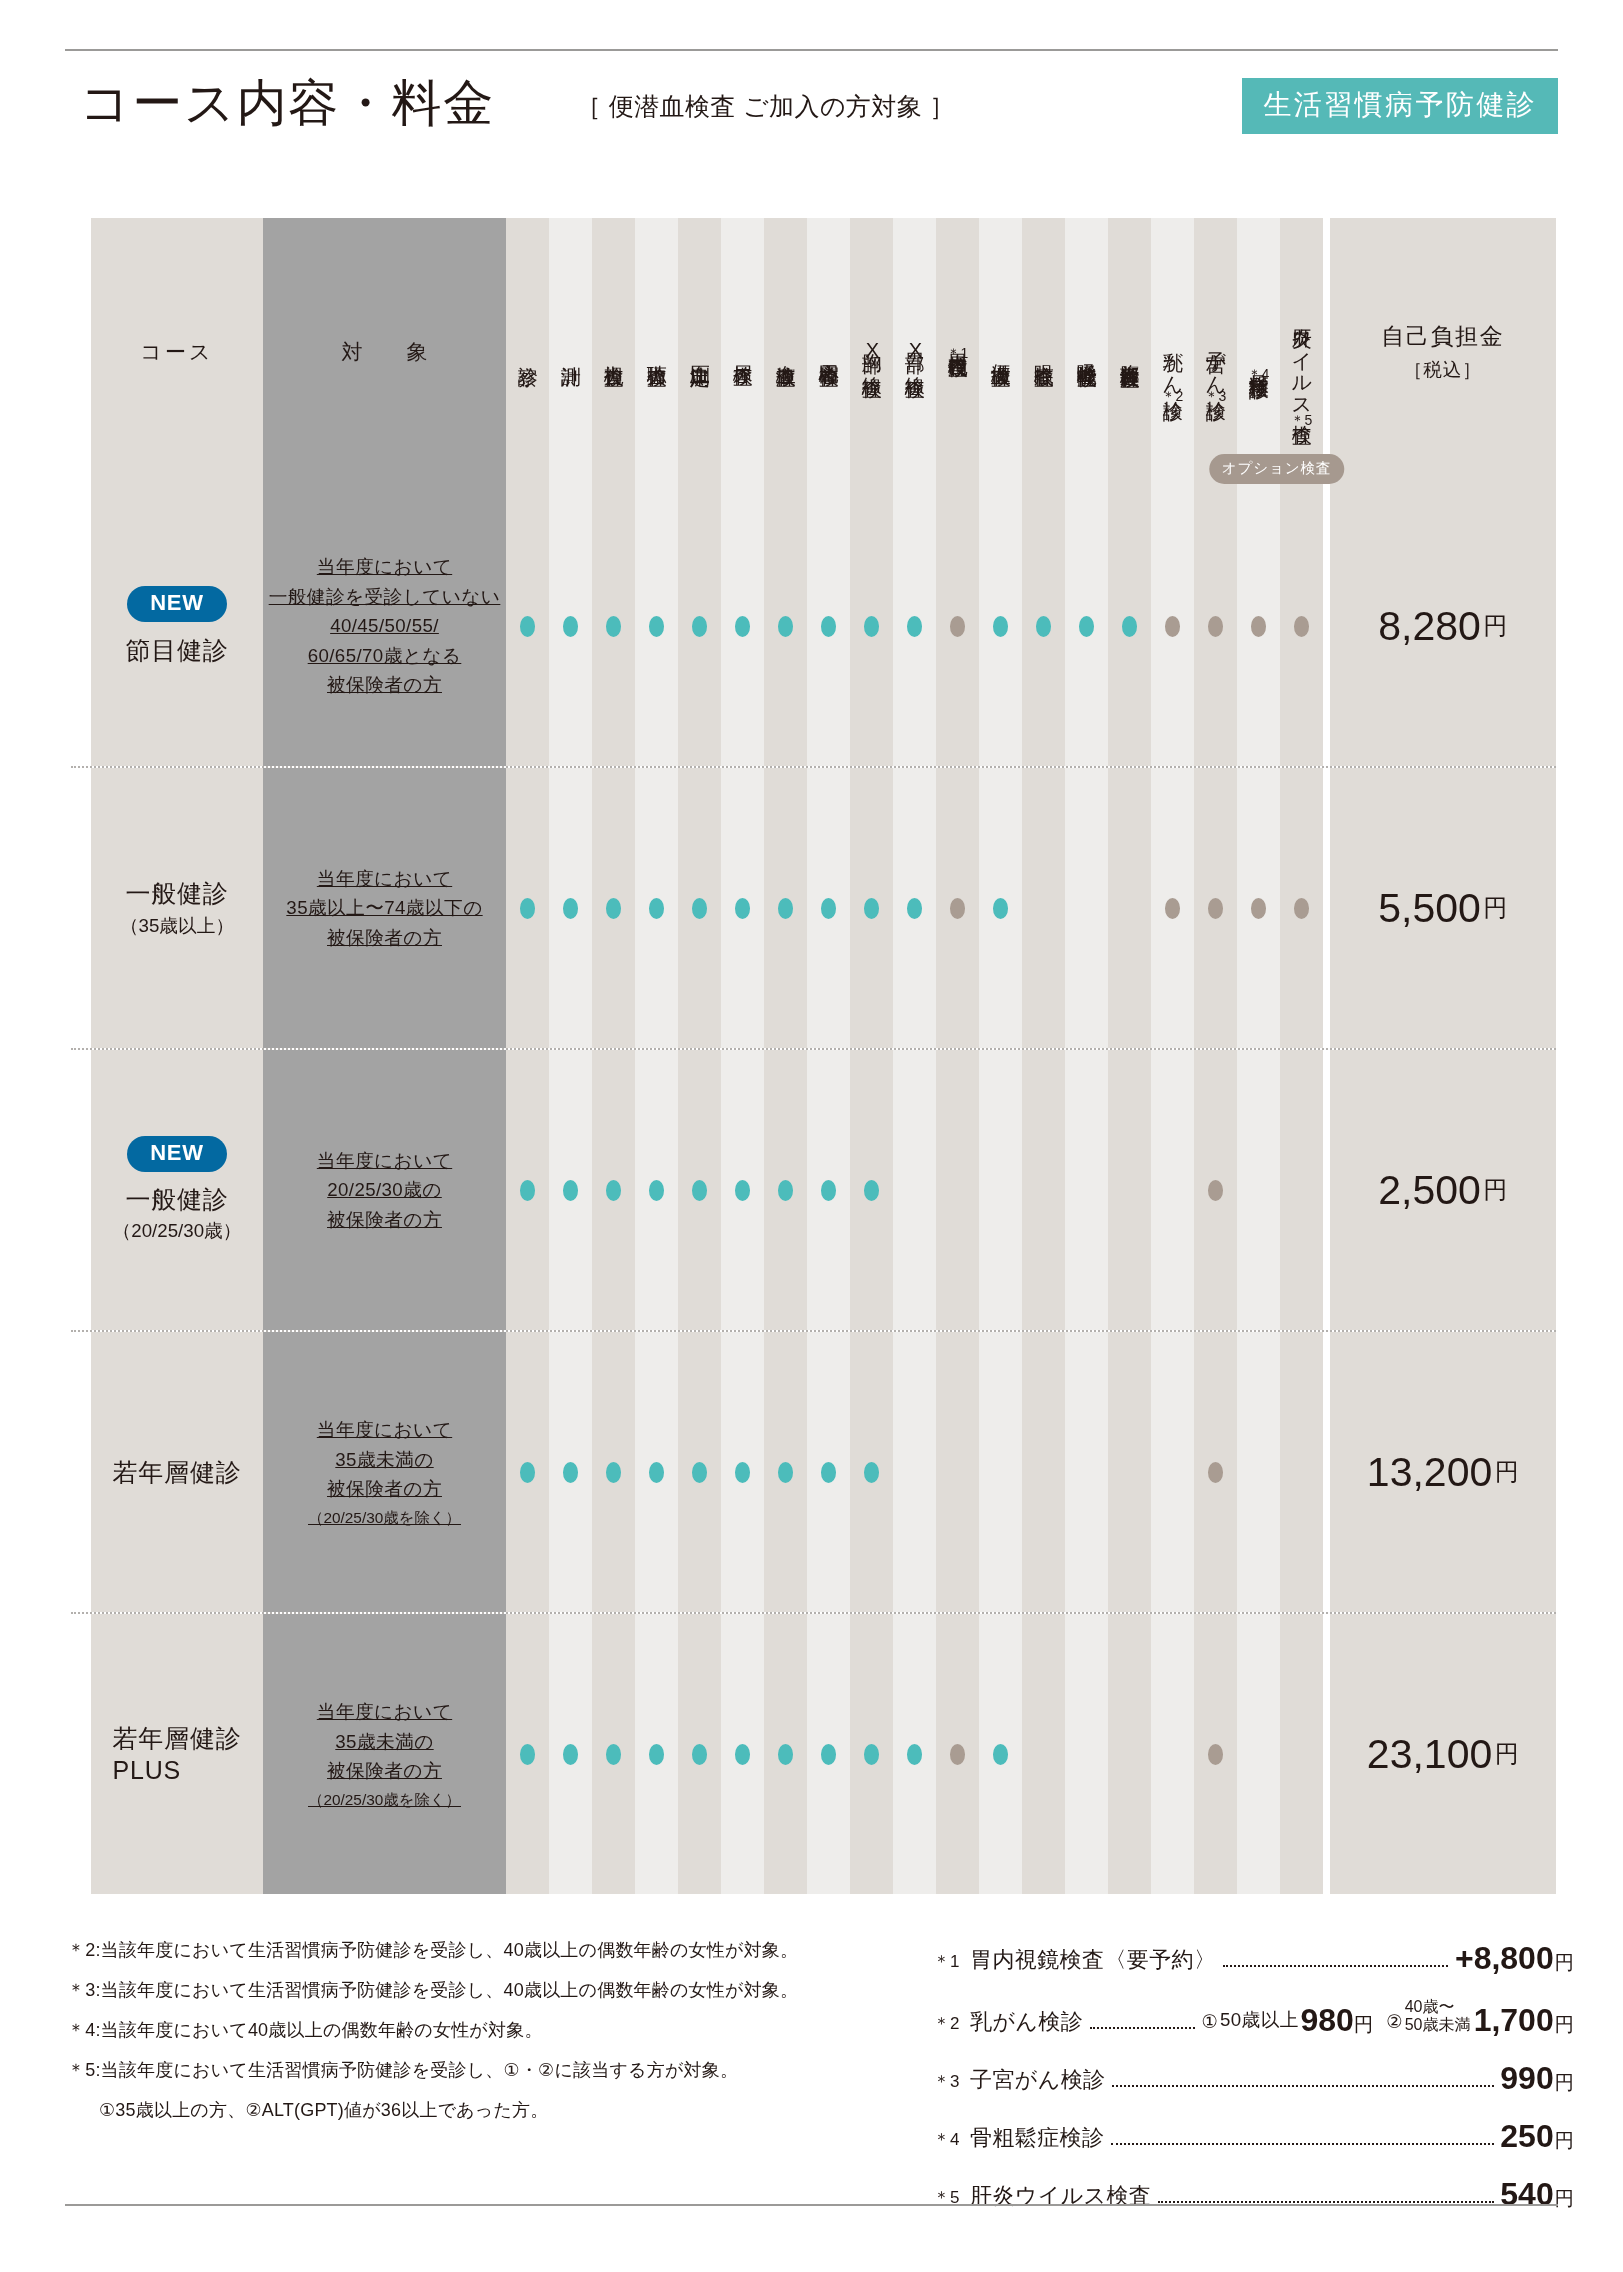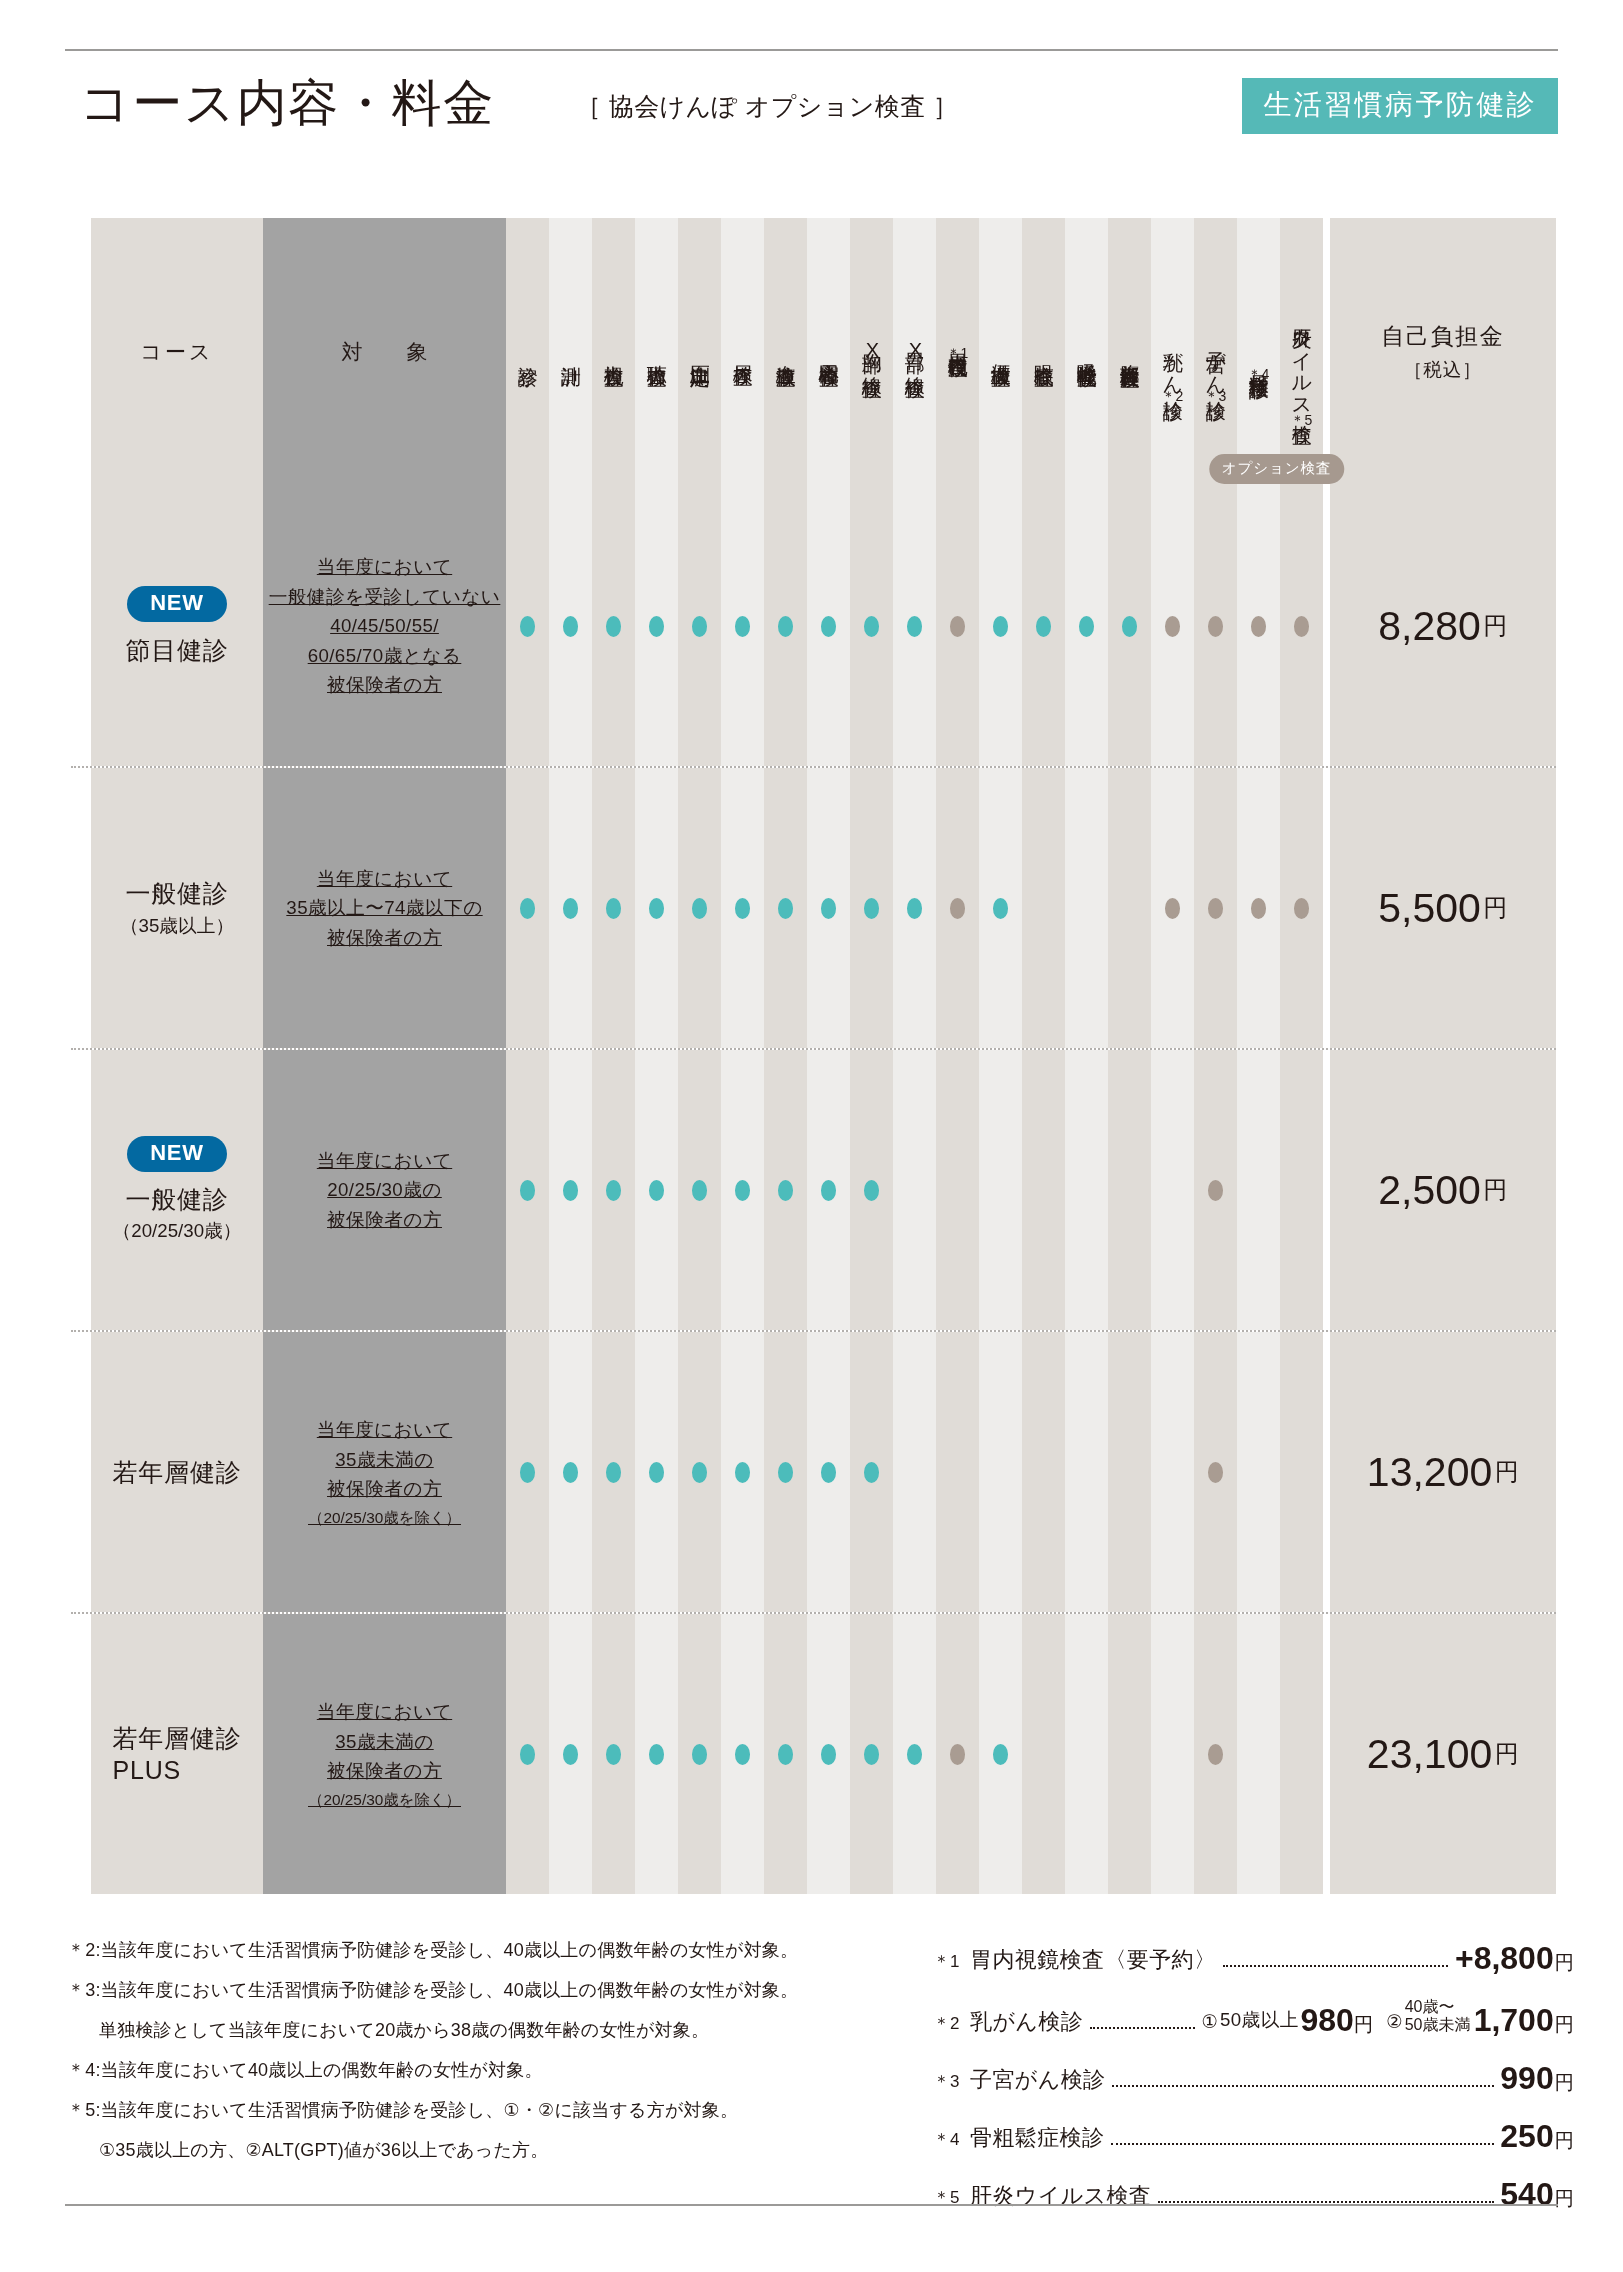--- a/index.html
+++ b/index.html
@@ -144,21 +144,21 @@
 </style>
 </head>
 <body>
 
 <div class="page">
 
   <div class="rule-top"></div>
 
   <div class="header">
     <div class="title-main">コース内容・料金</div>
-    <div class="title-sub">［ 協会けんぽ オプション検査 ］</div>
+    <div class="title-sub">［ 便潜血検査 ご加入の方対象 ］</div>
     <div class="badge-main">生活習慣病予防健診</div>
   </div>
 
   <div class="table" id="table-root">
       <div class="trow hrow">
         <div class="c-course hcell hcell-course">コース</div>
         <div class="c-target hcell hcell-target">対　象</div>
         <div class="c-check sh-a">
           <div class="vwrap">
             <div class="vstack">
@@ -842,21 +842,20 @@
             <span>23,100</span>
             <span class="yen">円</span>
           </div>
         </div>
       </div>
     </div>
 
   <div class="notes-left" id="notes-left">
       <div class="note-line">＊2:当該年度において生活習慣病予防健診を受診し、40歳以上の偶数年齢の女性が対象。</div>
       <div class="note-line">＊3:当該年度において生活習慣病予防健診を受診し、40歳以上の偶数年齢の女性が対象。</div>
-      <div class="note-line indent">単独検診として当該年度において20歳から38歳の偶数年齢の女性が対象。</div>
       <div class="note-line">＊4:当該年度において40歳以上の偶数年齢の女性が対象。</div>
       <div class="note-line">＊5:当該年度において生活習慣病予防健診を受診し、①・②に該当する方が対象。</div>
       <div class="note-line indent">①35歳以上の方、②ALT(GPT)値が36以上であった方。</div>
     </div>
   <div class="notes-right" id="notes-right">
       <div class="pnote">
         <span class="mark">＊1</span>
         <span class="lbl">胃内視鏡検査〈要予約〉</span>
         <span class="lead"></span>
         <span class="amt">+8,800<span class="yen">円</span></span>

